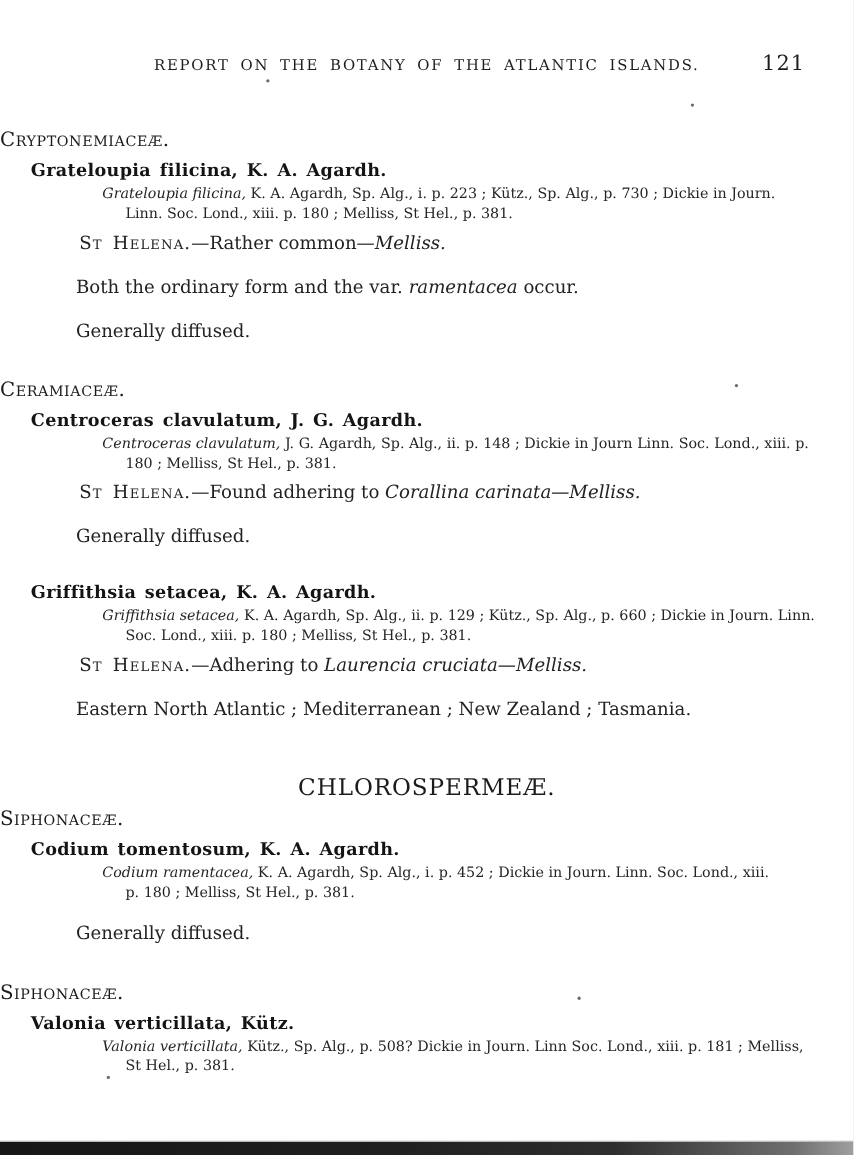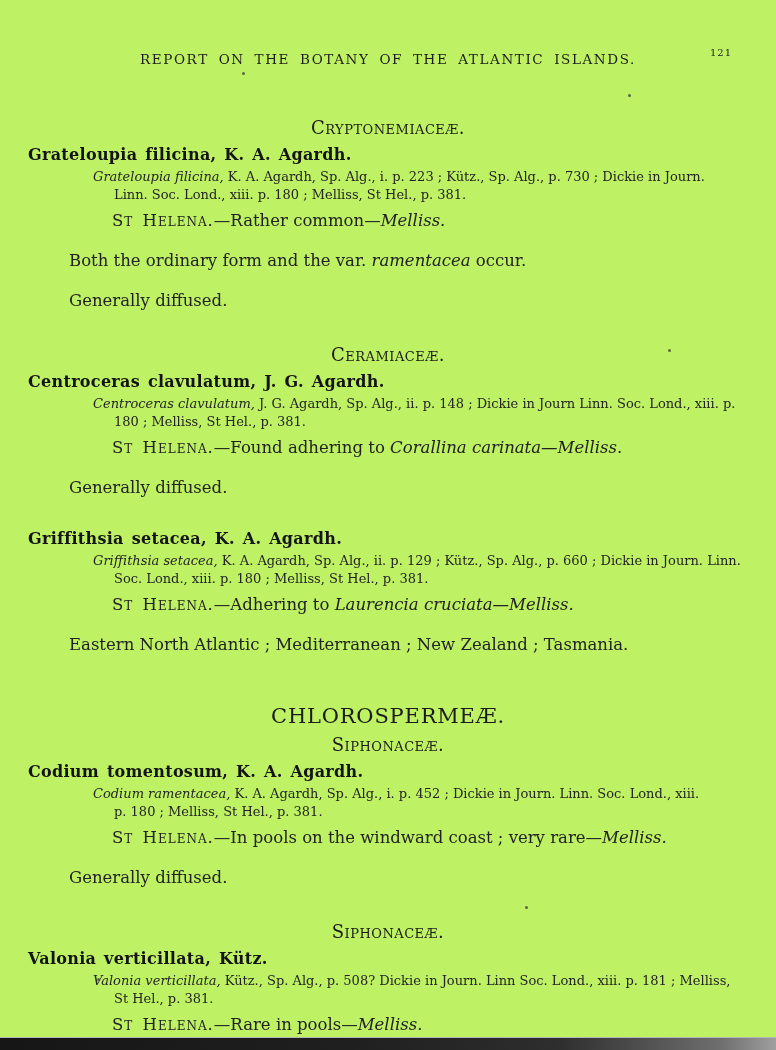--- a/index.html
+++ b/index.html
@@ -1,45 +1,44 @@
 <!DOCTYPE html>
 <html><head>
 <meta charset="utf-8">
 <style>
   html, body { margin: 0; padding: 0; background: #e9e9e9; }
   .page {
     position: relative;
     width: 776px;
     height: 1050px;
-    background: #bef264;
+    background: #ffffff;
     overflow: hidden;
     font-family: "DejaVu Serif", "Liberation Serif", serif;
     color: #222;
   }
   
   .pageheader { position: relative; padding-top: 49px; text-align: center; }
   .htitle {
     display: inline-block;
     font-size: 13.5px;
     letter-spacing: 1.6px;
     word-spacing: 4px;
     color: #1c1c1c;
   }
   .pagenum {
     position: absolute;
     top: 47px;
     right: 44px;
-    font-size: 10px;
+    font-size: 19px;
     letter-spacing: 1px;
     color: #1c1c1c;
   }
   
   .b-family {
     margin-top: 0;
-    text-align: center;
     font-variant: small-caps;
     font-size: 18px;
     line-height: 20px;
     letter-spacing: 0.5px;
     color: #1b1b1b;
   }
   .b-order {
     margin-top: 0;
     text-align: center;
     font-size: 21px;
@@ -62,21 +61,21 @@
     margin-top: 2px;
     margin-left: 93px;
     margin-right: 10px;
     font-size: 13px;
     line-height: 17.5px;
     color: #242424;
   }
   .b-citation .cline + .cline { padding-left: 21px; }
   .b-locality {
     margin-top: 6px;
-    margin-left: 112px;
+    margin-left: 72px;
     font-size: 16.5px;
     line-height: 23px;
   }
   .b-body {
     margin-top: 17px;
     margin-left: 69px;
     font-size: 16.5px;
     line-height: 23px;
   }
   .gap { width: 100%; }
@@ -142,30 +141,28 @@
       <div class="b-locality"><span class="sc">St Helena.</span><span>—Adhering to </span><span class="i">Laurencia cruciata—Melliss.</span></div>
       <div class="b-body"><span>Eastern North Atlantic ; Mediterranean ; New Zealand ; Tasmania.</span></div>
       <div class="gap gap-xl"></div>
       <div class="b-order">CHLOROSPERMEÆ.</div>
       <div class="b-family">Siphonaceæ.</div>
       <div class="b-species">Codium tomentosum, K. A. Agardh.</div>
       <div class="b-citation">
         <div class="cline"><span class="i">Codium ramentacea,</span><span> K. A. Agardh, Sp. Alg., i. p. 452 ; Dickie in Journ. Linn. Soc. Lond., xiii.</span></div>
         <div class="cline"><span>p. 180 ; Melliss, St Hel., p. 381.</span></div>
       </div>
-      <div class="b-locality"><span class="sc">St Helena.</span><span>—In pools on the windward coast ; very rare—</span><span class="i">Melliss.</span></div>
       <div class="b-body"><span>Generally diffused.</span></div>
       <div class="gap gap-l"></div>
       <div class="b-family">Siphonaceæ.</div>
       <div class="b-species">Valonia verticillata, Kütz.</div>
       <div class="b-citation">
         <div class="cline"><span class="i">Valonia verticillata,</span><span> Kütz., Sp. Alg., p. 508? Dickie in Journ. Linn Soc. Lond., xiii. p. 181 ; Melliss,</span></div>
         <div class="cline"><span>St Hel., p. 381.</span></div>
       </div>
-      <div class="b-locality"><span class="sc">St Helena.</span><span>—Rare in pools—</span><span class="i">Melliss.</span></div>
     </div>
 
   <div class="speck" style="left:242px;top:72px;"></div>
   <div class="speck" style="left:628px;top:94px;"></div>
   <div class="speck" style="left:668px;top:349px;"></div>
   <div class="speck" style="left:525px;top:906px;"></div>
   <div class="speck" style="left:97px;top:978px;"></div>
 
   <div class="scan-edge"></div>
 </div>

